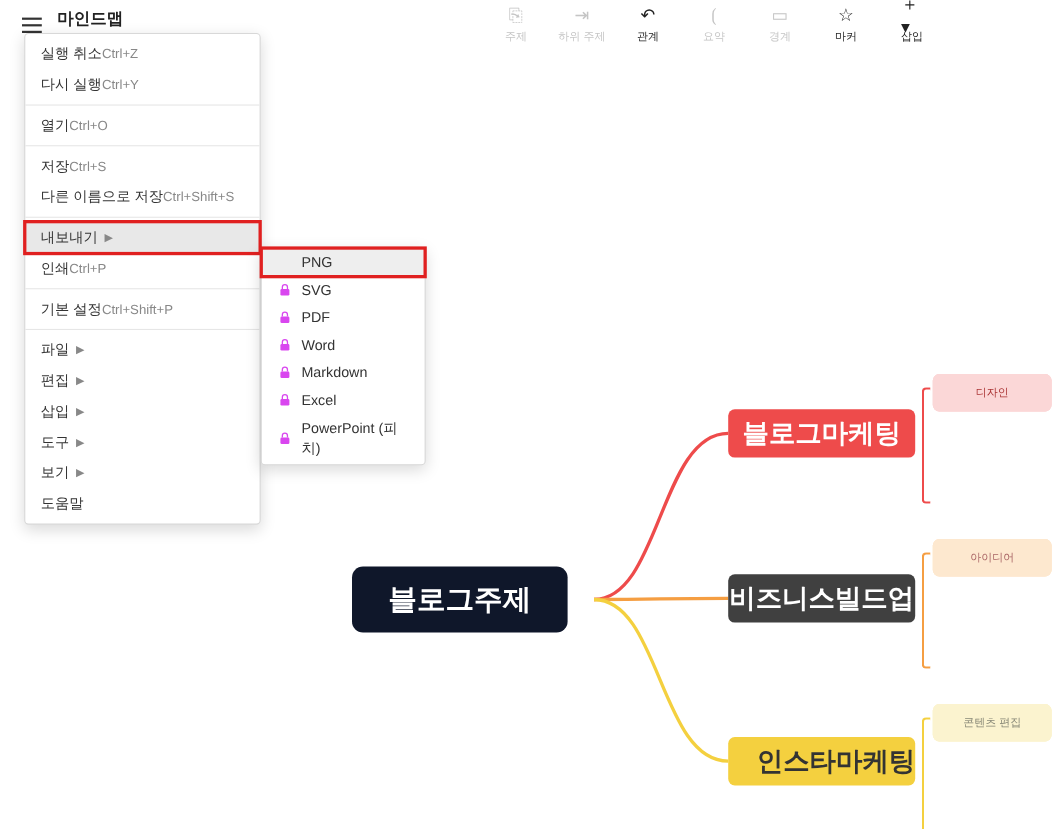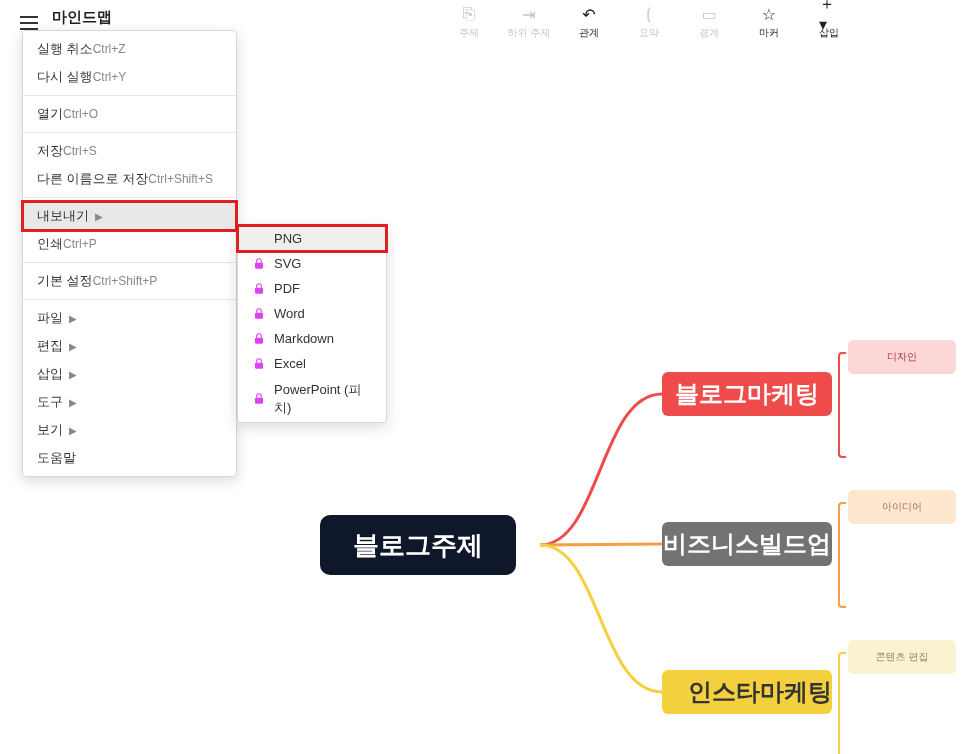--- a/index.html
+++ b/index.html
@@ -35,21 +35,21 @@
     .lock.empty { visibility: hidden; }
 
     
     .canvas { position: absolute; left: 0; top: 52px; right: 0; bottom: 0; }
 
     .node { position: absolute; display: flex; align-items: center; justify-content: center; border-radius: 8px; font-weight: 700; }
     .node-root { left: 320px; top: 463px; width: 196px; height: 60px; background: #0f172a; color: #fff; font-size: 26px; border-radius: 10px; }
 
     .node-main { width: 170px; height: 44px; font-size: 24px; color: #fff; border-radius: 6px; }
     .node-main.red   { left: 662px; top: 320px; background: #ee4b4b; }
-    .node-main.orange{ left: 662px; top: 470px; background: #737373; }
+    .node-main.orange{ left: 662px; top: 470px; background: #404040; }
     .node-main.yellow{ left: 662px; top: 618px; background: #f4d03f; color: #333; padding-left: 26px; }
 
     .node-leaf { width: 108px; height: 34px; font-size: 10px; border-radius: 6px; font-weight: 500; }
     .leaf-group { position: absolute; left: 848px; display: flex; flex-direction: column; gap: 8px; }
     .group-red   { top: 288px; }
     .group-red .node-leaf   { background: #fbd7d7; color: #a33; }
     .group-orange{ top: 438px; }
     .group-orange .node-leaf{ background: #fde8cf; color: #a66; }
     .group-yellow{ top: 588px; }
     .group-yellow .node-leaf{ background: #fbf3cf; color: #887; }

